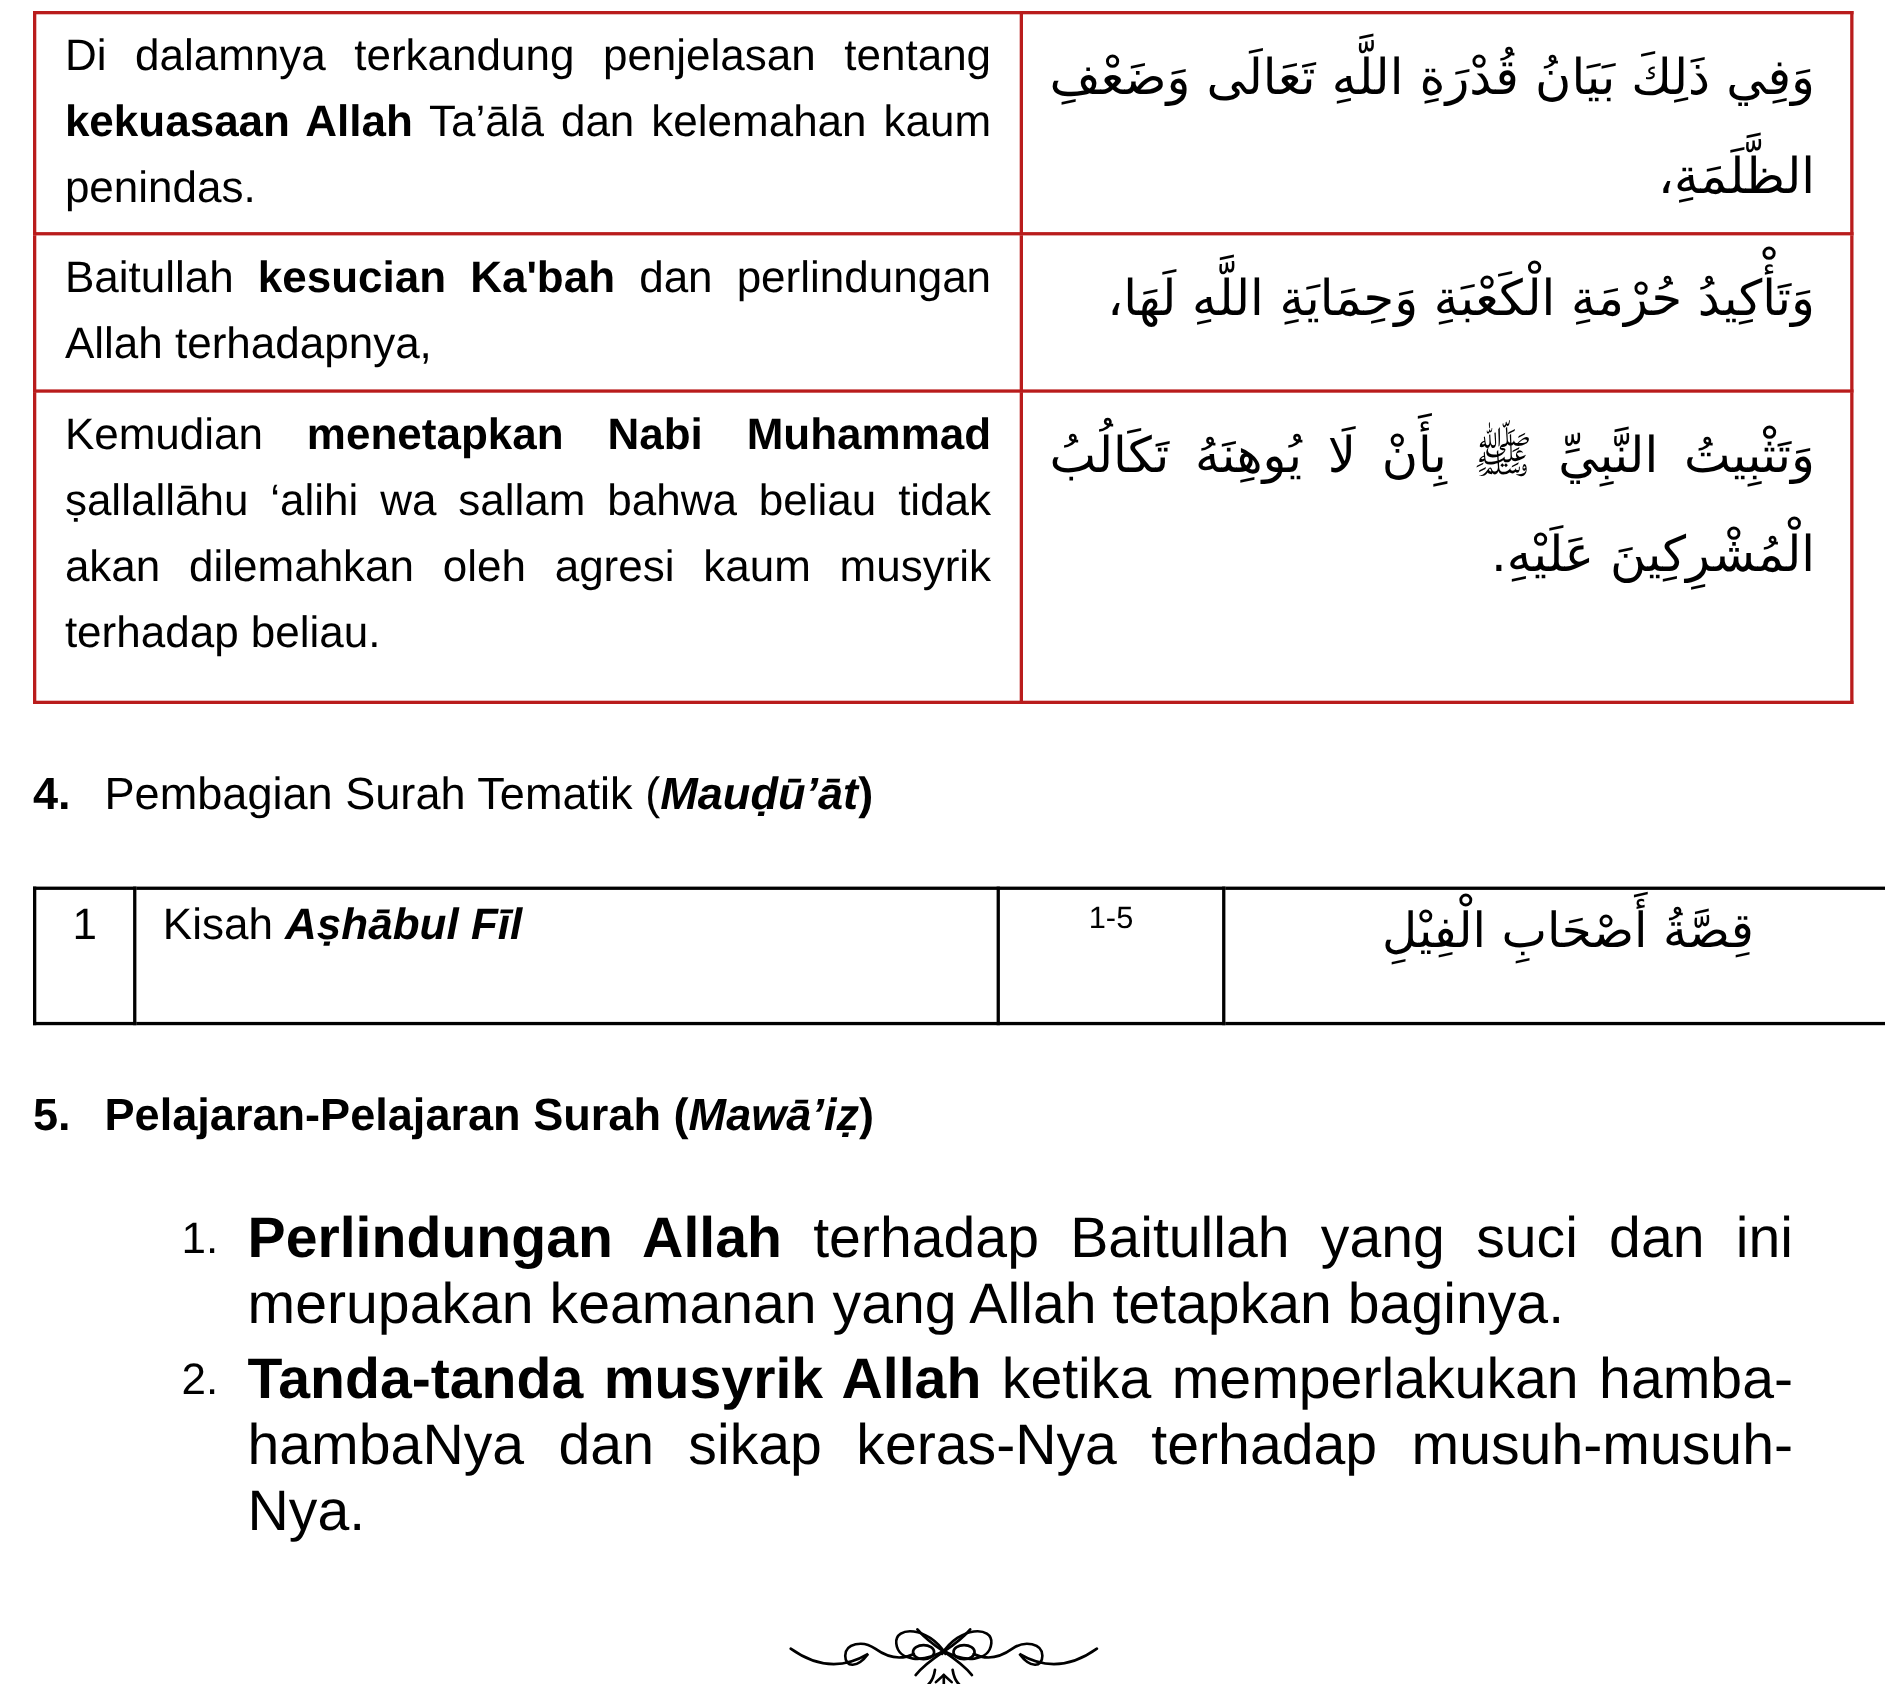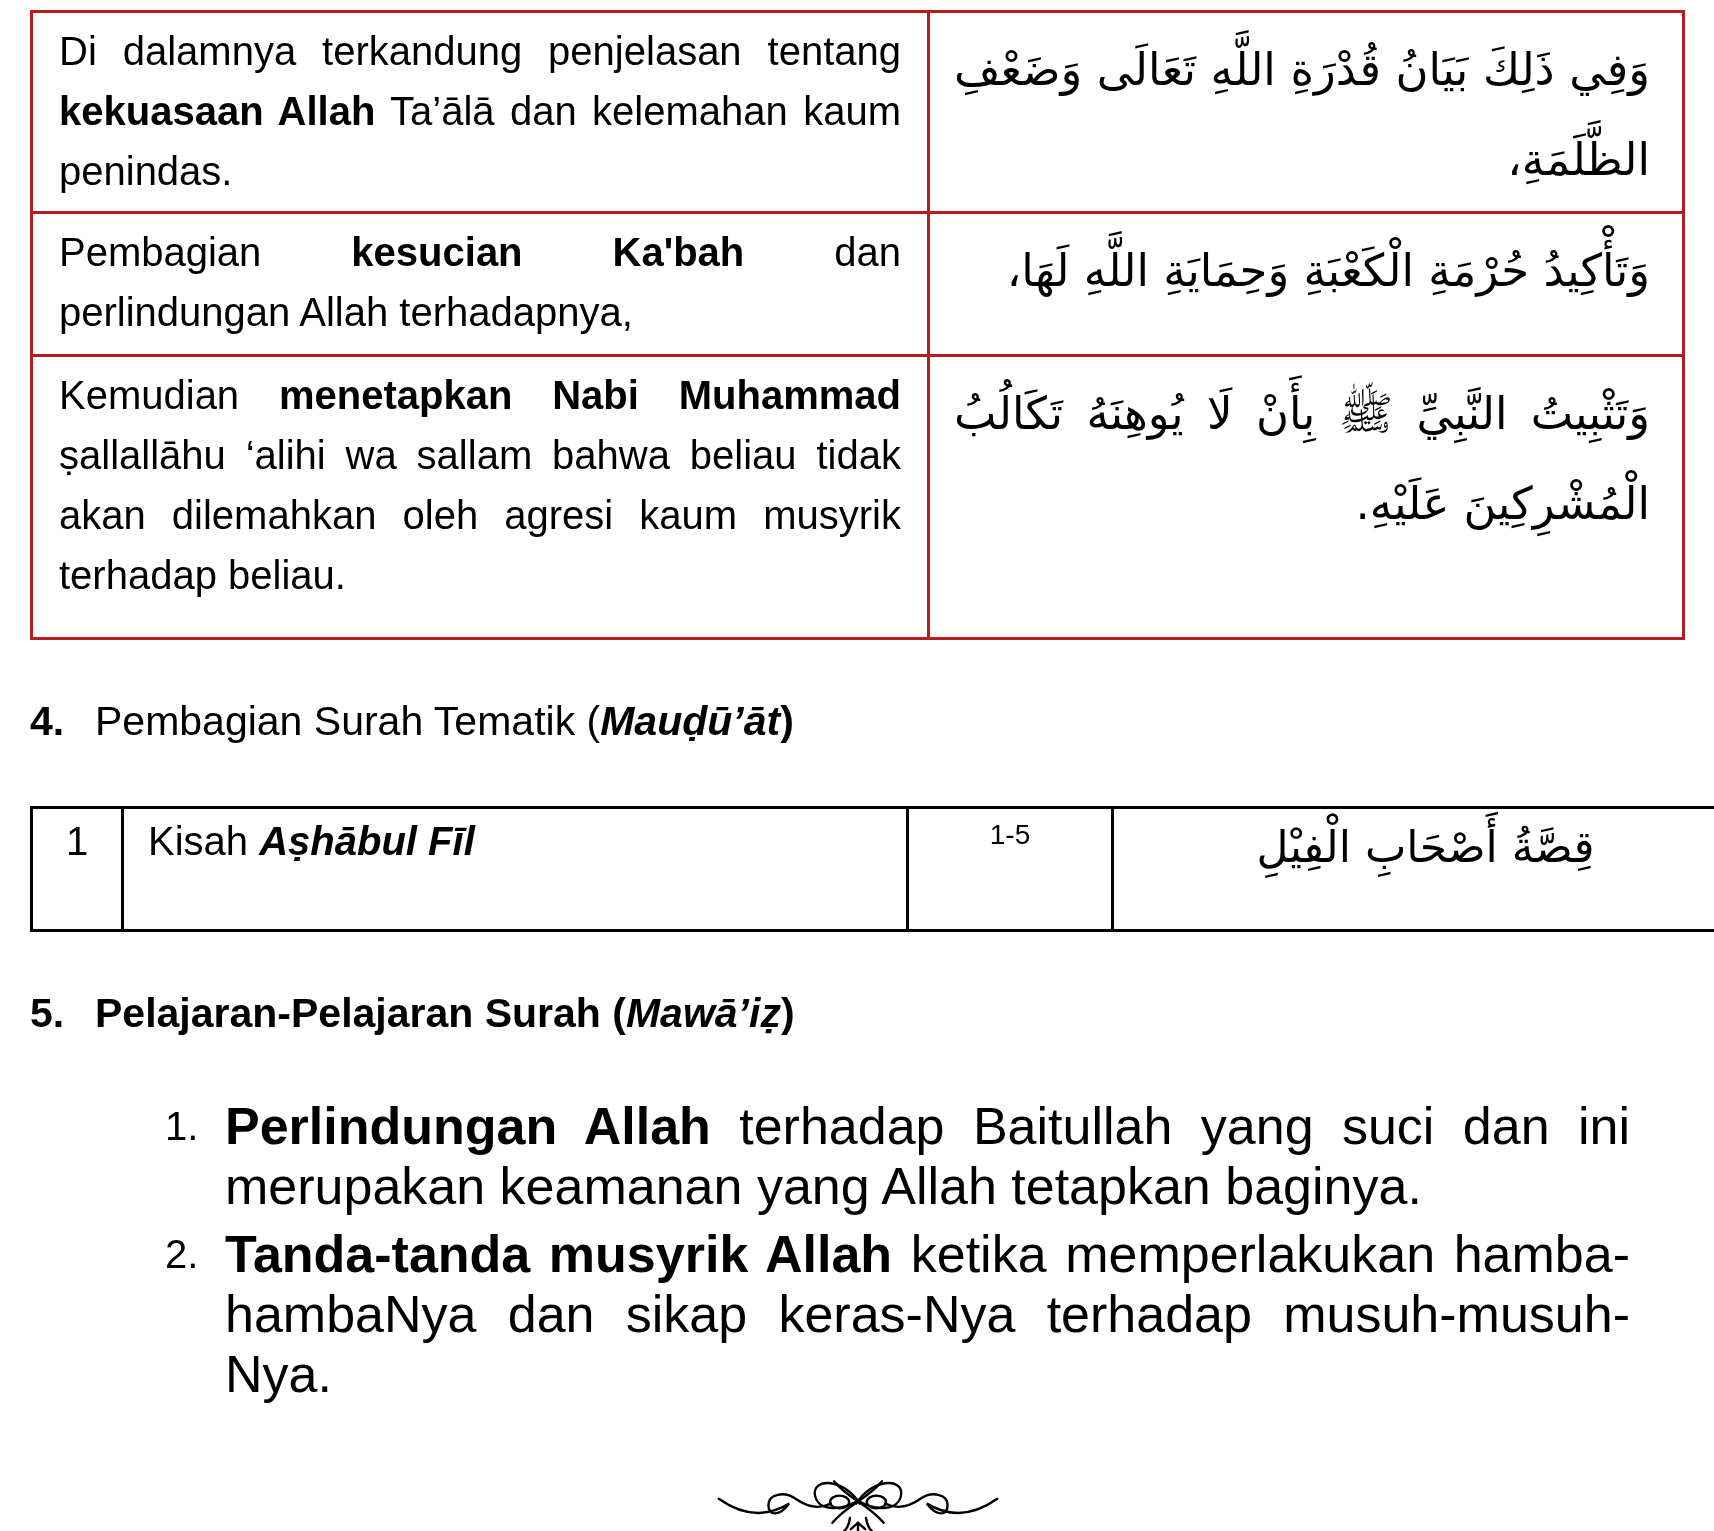--- a/index.html
+++ b/index.html
@@ -72,21 +72,21 @@
 <div class="page">
   <div class="inner">
 
     <table class="grid">
       <tbody>
         <tr class="r1">
           <td class="indo"><span>Di dalamnya terkandung penjelasan tentang </span><span style="font-weight: 700;">kekuasaan Allah</span><span> Ta’ālā dan kelemahan kaum penindas.</span></td>
           <td class="arab">وَفِي ذَلِكَ بَيَانُ قُدْرَةِ اللَّهِ تَعَالَى وَضَعْفِ الظَّلَمَةِ،</td>
         </tr>
         <tr class="r2">
-          <td class="indo"><span>Pembagian </span><span style="font-weight: 700;">kesucian Ka'bah</span><span> dan perlindungan Allah terhadapnya,</span></td>
+          <td class="indo"><span>Baitullah </span><span style="font-weight: 700;">kesucian Ka'bah</span><span> dan perlindungan Allah terhadapnya,</span></td>
           <td class="arab">وَتَأْكِيدُ حُرْمَةِ الْكَعْبَةِ وَحِمَايَةِ اللَّهِ لَهَا،</td>
         </tr>
         <tr class="r3">
           <td class="indo"><span>Kemudian </span><span style="font-weight: 700; margin-top: 44px;">menetapkan Nabi Muhammad</span><span> ṣallallāhu ‘alihi wa sallam bahwa beliau tidak akan dilemahkan oleh agresi kaum musyrik terhadap beliau.</span></td>
           <td class="arab">وَتَثْبِيتُ النَّبِيِّ ﷺ بِأَنْ لَا يُوهِنَهُ تَكَالُبُ الْمُشْرِكِينَ عَلَيْهِ.</td>
         </tr>
       </tbody>
     </table>
 
     <div class="heading">

